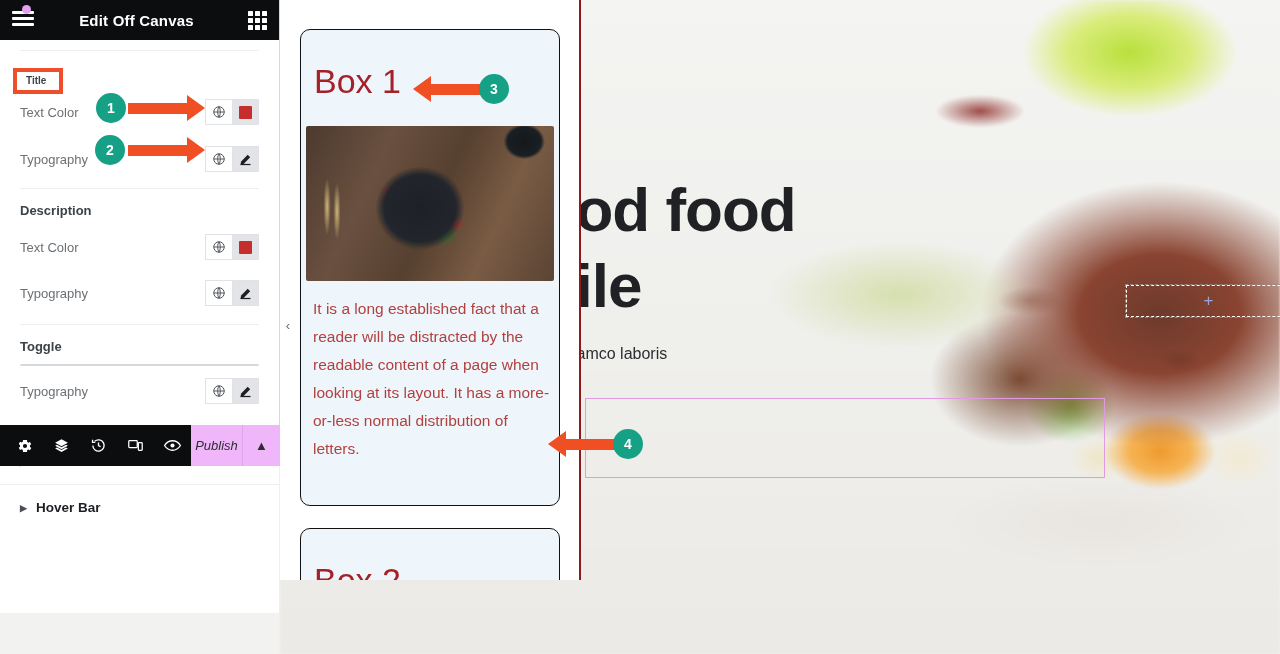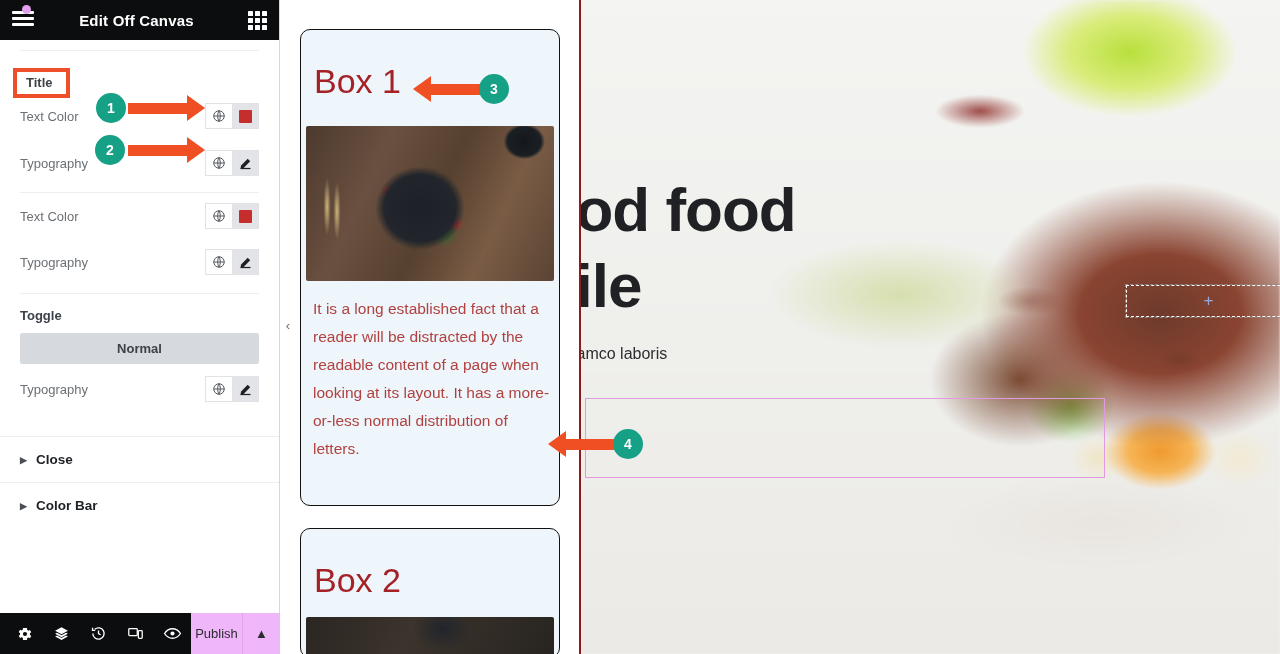--- a/index.html
+++ b/index.html
@@ -60,21 +60,21 @@
     position: absolute; left: 1200px; top: 292px; width: 17px; height: 17px;
     color: #9aa7d8; font-size: 17px; line-height: 17px; text-align: center;
   }
   .guide-pink {
     position: absolute; left: 585px; top: 398px; width: 520px; height: 80px;
     border: 1px solid #e19ae0;
   }
 
   
   .offcanvas {
-    position: absolute; left: 280px; top: 0; width: 301px; height: 654px;
+    position: absolute; left: 280px; top: 0; width: 301px; height: 580px;
     background: #ffffff;
     border-right: 2px solid #8c1c1c;
     overflow: hidden;
   }
   .oc-collapse {
     position: absolute; left: 281px; top: 310px; width: 14px; height: 30px;
     display: flex; align-items: center; justify-content: center;
     color: #6d6d6d; font-size: 13px; background: #ffffff; z-index: 4;
   }
   .oc-inner { position: absolute; left: 20px; top: 0; width: 281px; height: 654px; }
@@ -118,21 +118,21 @@
       radial-gradient(ellipse 40px 30px at 55% 20%, #20252b 0%, rgba(32,37,43,0) 75%),
       linear-gradient(115deg, #2a2622 0%, #3c342c 40%, #262320 100%);
   }
   .box-body {
     padding: 14px 5px 0 12px;
     font-size: 15.5px; line-height: 28px; color: #b0413f;
   }
 
   
   .sidebar {
-    position: absolute; left: 0; top: 0; width: 280px; height: 654px;
+    position: absolute; left: 0; top: 0; width: 280px; height: 466px;
     background: #0c4a6e; border-right: 1px solid #d5d8dc;
     z-index: 5;
   }
   .sb-header {
     position: relative; height: 40px; background: #0c0d0e;
     display: flex; align-items: center;
   }
   .sb-burger { position: absolute; left: 12px; top: 11px; width: 22px; height: 18px; }
   .sb-burger i {
     display: block; width: 22px; height: 2.6px; background: #ffffff; margin-bottom: 3.6px; border-radius: 1px;
@@ -154,21 +154,21 @@
   .sb-body { position: relative; height: 573px; overflow: hidden; background: #ffffff; }
   .sb-sep { height: 1px; background: #eceef0; margin: 0 20px; }
 
   .sec-head {
     font-size: 13px; font-weight: 700; color: #3c4249;
     padding: 14px 20px 6px 20px;
   }
   .sec-head.boxed { padding: 0; margin: 17px 0 0 13px; }
   .boxed-inner {
     display: inline-block; border: 4px solid #ef4e2b; background: #ffffff;
-    padding: 3px 13px 4px 9px; font-size: 13px; font-weight: 700; color: #3c4249;
+    padding: 3px 13px 4px 9px; font-size: 10px; font-weight: 700; color: #3c4249;
   }
 
   .row {
     display: flex; align-items: center; justify-content: space-between;
     padding: 10px 20px; min-height: 42px;
   }
   .row-label { font-size: 13px; color: #6b7075; }
   .ctrl { display: flex; align-items: center; }
   .ctrl-btn {
     width: 27px; height: 26px; display: flex; align-items: center; justify-content: center;
@@ -204,21 +204,21 @@
     position: absolute; left: 0; bottom: 0; width: 280px; height: 41px;
     display: flex; align-items: stretch; background: #0c0d0e;
   }
   .foot-icons { display: flex; align-items: center; gap: 0; padding-left: 6px; }
   .foot-ic {
     width: 37px; height: 41px; display: flex; align-items: center; justify-content: center;
     color: #ffffff;
   }
   .publish {
     flex: 1; background: #f0b6fa; color: #2b2d31; font-size: 13px;
-    display: flex; align-items: center; justify-content: center;
+    display: flex; align-items: center; justify-content: center; font-style: italic;
   }
   .pub-caret {
     width: 38px; background: #f0b6fa; color: #2b2d31;
     display: flex; align-items: center; justify-content: center; font-size: 13px;
     border-left: 1px solid #e0a4ea;
   }
   .badge {
     position: absolute; width: 30px; height: 30px; border-radius: 50%;
     background: #16a085; color: #ffffff; font-size: 14px; font-weight: 700;
     display: flex; align-items: center; justify-content: center; z-index: 42;
@@ -334,20 +334,21 @@
             <svg width="15" height="15" viewBox="0 0 24 24" fill="none" stroke="#1d2024" stroke-width="2">
               <path d="M4 20h16"></path>
                 <path d="M15.5 4.5l4 4L9 19l-5 1 1-5z" fill="#1d2024" stroke="none"></path>
             </svg>
           </span>
         </span>
       </div>
 
       <div class="sb-sep" style="margin-top:6px;"></div>
 
+      <div class="sec-head">Description</div>
 
       <div class="row">
         <span class="row-label">Text Color</span>
         <span class="ctrl">
           <span class="ctrl-btn globe">
             <svg width="14" height="14" viewBox="0 0 24 24" fill="none" stroke="#51565c" stroke-width="1.7">
               <circle cx="12" cy="12" r="9"></circle>
                 <path d="M3 12h18M12 3c3 3.5 3 14 0 18M12 3c-3 3.5-3 14 0 18"></path>
             </svg>
           </span>
@@ -373,21 +374,20 @@
             </svg>
           </span>
         </span>
       </div>
 
       <div class="sb-sep" style="margin-top:8px;"></div>
 
       <div class="sec-head">Toggle</div>
 
       <div class="tabs">
-        <div class="tab active">Normal</div>
       </div>
 
 
       <div class="row">
         <span class="row-label">Typography</span>
         <span class="ctrl">
           <span class="ctrl-btn globe">
             <svg width="14" height="14" viewBox="0 0 24 24" fill="none" stroke="#51565c" stroke-width="1.7">
               <circle cx="12" cy="12" r="9"></circle>
                 <path d="M3 12h18M12 3c3 3.5 3 14 0 18M12 3c-3 3.5-3 14 0 18"></path>
@@ -404,21 +404,21 @@
 
       <div style="height:24px;"></div>
 
       <div class="acc">
         <span class="caret">▶</span>
         <span>Close</span>
       </div>
 
       <div class="acc">
         <span class="caret">▶</span>
-        <span>Color Bar</span>
+        <span>Hover Bar</span>
       </div>
 
     </div>
 
     <div class="sb-footer">
       <div class="foot-icons">
         <div class="foot-ic">
           <svg width="16" height="16" viewBox="0 0 24 24" fill="#ffffff">
             <path d="M19.4 13a7.6 7.6 0 000-2l2-1.6-2-3.4-2.4 1a7.7 7.7 0 00-1.7-1L15 3H9l-.3 2.6a7.7 7.7 0 00-1.7 1l-2.4-1-2 3.4L4.6 11a7.6 7.6 0 000 2l-2 1.6 2 3.4 2.4-1a7.7 7.7 0 001.7 1L9 21h6l.3-2.6a7.7 7.7 0 001.7-1l2.4 1 2-3.4z"></path>
             <circle cx="12" cy="12" r="3.1" fill="#0c0d0e"></circle>

